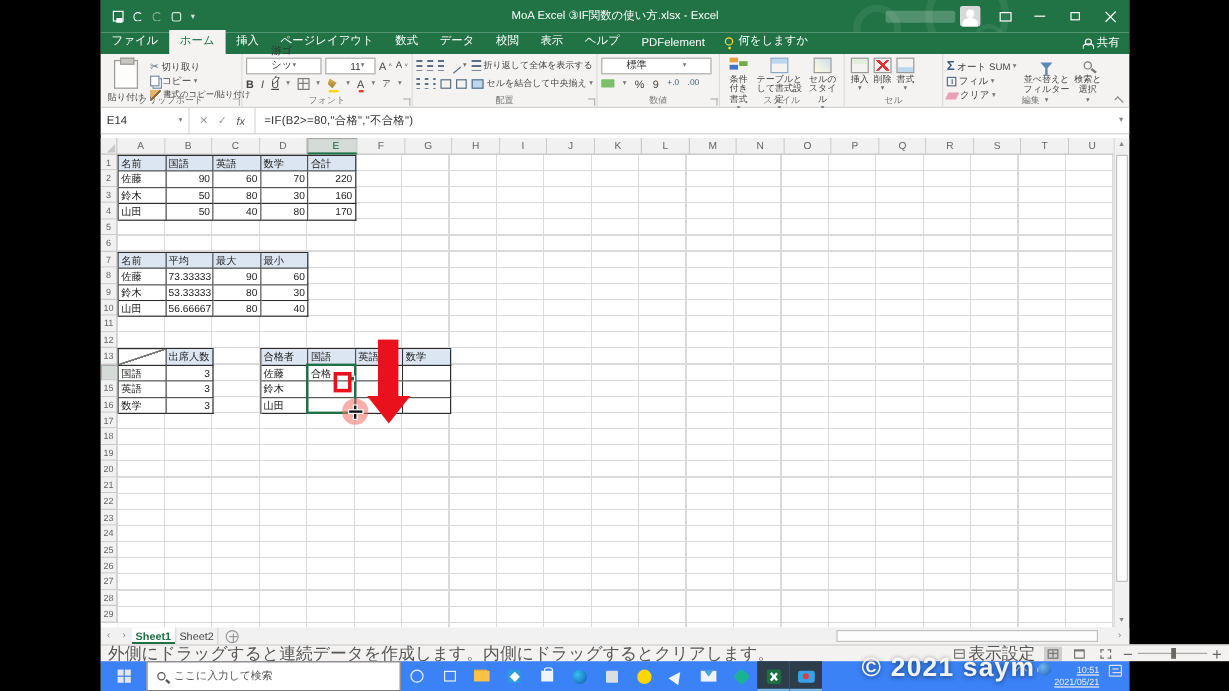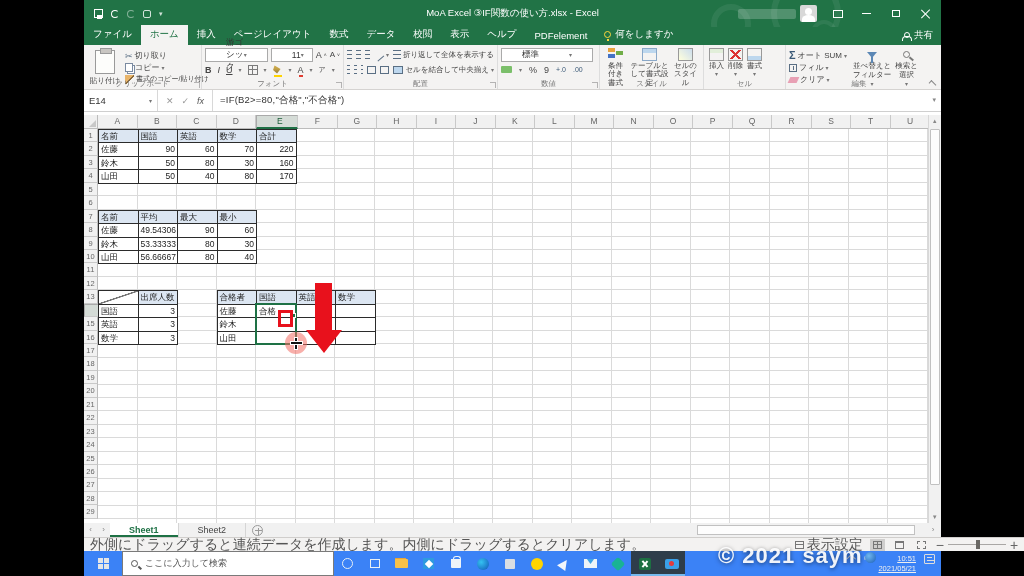--- a/index.html
+++ b/index.html
@@ -126,21 +126,21 @@
   .plus-cur:before{content:"";position:absolute;left:4.2px;top:0;width:2.6px;height:11px;background:#111;box-shadow:0 0 0 1px #fff;}
   .plus-cur:after{content:"";position:absolute;left:0;top:4.2px;width:11px;height:2.6px;background:#111;box-shadow:0 0 0 1px #fff;}
 
   #vscroll{position:absolute;top:115px;left:843.5px;width:13.5px;height:408px;background:#f1f1f1;border-left:1px solid #d8d8d8;}
   .varrow{height:12px;font-size:6px;color:#888;text-align:center;line-height:12px;}
   .vthumb{position:absolute;left:1.5px;top:14px;width:10px;height:356px;background:#fdfdfd;border:1px solid #c1c1c1;border-radius:1px;}
 
   
   #shtabs{position:absolute;top:523px;left:0;width:857px;height:14px;background:#f1f1f1;display:flex;align-items:stretch;font-size:9px;color:#444;}
   .tnav{width:13px;text-align:center;line-height:13px;color:#888;font-size:8px;}
-  .stab{padding:0 19px;display:flex;align-items:center;border-right:1px solid #d5d5d5;}
+  .stab{padding:0 3px;display:flex;align-items:center;border-right:1px solid #d5d5d5;}
   .stab.active{background:#fff;color:#1e7145;font-weight:bold;box-shadow:inset 0 -2px 0 #1e7145;}
   .addsheet{width:11px;height:11px;border:1px solid #9a9a9a;border-radius:50%;align-self:center;margin-left:6px;position:relative;}
   .addsheet:before{content:"";position:absolute;left:4.5px;top:2px;width:1.4px;height:7px;background:#9a9a9a;}
   .addsheet:after{content:"";position:absolute;left:2px;top:4.5px;width:7px;height:1.4px;background:#9a9a9a;}
   .hscroll{position:absolute;right:0;top:523px;width:250px;height:14px;background:#f1f1f1;}
   .hthumb{position:absolute;left:6px;top:2px;width:218px;height:10px;background:#fdfdfd;border:1px solid #c1c1c1;}
   .harrow{position:absolute;right:2px;top:0;width:12px;text-align:center;line-height:13px;font-size:8px;color:#888;}
 
   
   #status{position:absolute;top:537px;left:0;width:983px;height:14px;background:#f3f2f1;border-top:1px solid #d0cecc;
@@ -575,21 +575,21 @@
         </div>
         <div class="xtable" style="left: 14px; top: 94.7px;">
           <div class="xrow">
             <div class="xcell hdr">名前</div>
             <div class="xcell hdr">平均</div>
             <div class="xcell hdr">最大</div>
             <div class="xcell hdr">最小</div>
           </div>
           <div class="xrow">
             <div class="xcell">佐藤</div>
-            <div class="xcell num">49.54306</div>
+            <div class="xcell num">73.33333</div>
             <div class="xcell num">90</div>
             <div class="xcell num">60</div>
           </div>
           <div class="xrow">
             <div class="xcell">鈴木</div>
             <div class="xcell num">53.33333</div>
             <div class="xcell num">80</div>
             <div class="xcell num">30</div>
           </div>
           <div class="xrow">

